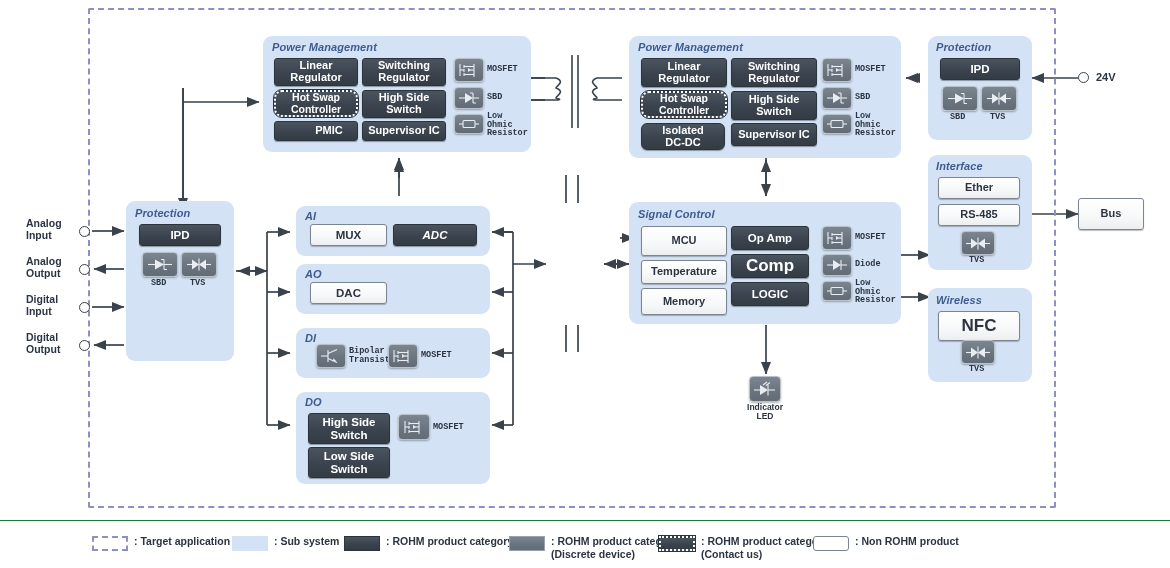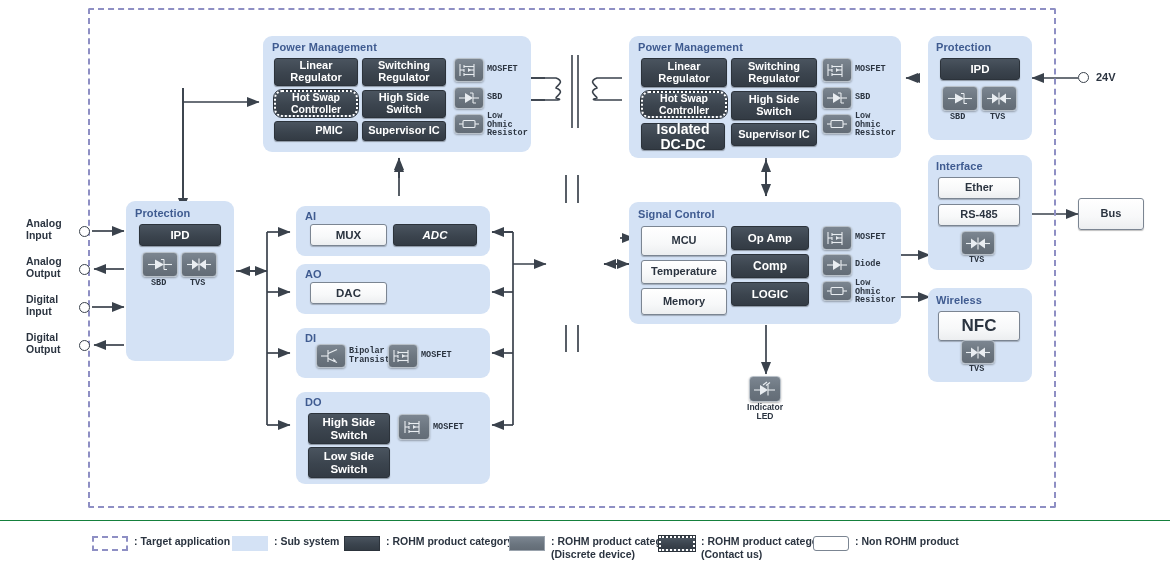--- a/index.html
+++ b/index.html
@@ -24,20 +24,21 @@
     background:#d4e2f5;
     border-radius:9px;
   }
   .subsys-title{
     position:absolute;
     font-size:11px;
     font-weight:bold;
     color:#3f5b90;
     letter-spacing:.1px;
     white-space:nowrap;
+    font-style:italic;
   }
 
   
   .rohm{
     background:linear-gradient(180deg,#4a545f 0%,#3b444e 55%,#333b44 100%);
     border:1px solid #2c333b;
     border-radius:3px;
     color:#ffffff;
     font-weight:bold;
     display:flex;align-items:center;justify-content:center;
@@ -309,21 +310,21 @@
   <div class="subsys-title" style="left:638px;top:41px;">Power Management</div>
 
   <div class="abs rohm" style="left:641px;top:58px;width:86px;height:29px;font-size:11px;white-space:pre-line;">Linear
 Regulator</div>
   <div class="abs rohm" style="left:731px;top:58px;width:86px;height:29px;font-size:11px;white-space:pre-line;">Switching
 Regulator</div>
   <div class="abs rohm-dot" style="left:641px;top:91px;width:86px;height:27px;font-size:10.5px;white-space:pre-line;">Hot Swap
 Controller</div>
   <div class="abs rohm" style="left:731px;top:91px;width:86px;height:29px;font-size:11px;white-space:pre-line;">High Side
 Switch</div>
-  <div class="abs rohm" style="left:641px;top:123px;width:84px;height:27px;font-size:14px;white-space:pre-line;">Isolated
+  <div class="abs rohm" style="left:641px;top:123px;width:84px;height:27px;font-size:11px;white-space:pre-line;border-radius:6px;">Isolated
 DC-DC</div>
   <div class="abs rohm" style="left:731px;top:123px;width:86px;height:23px;font-size:11px;">Supervisor IC</div>
 
   <div class="abs disc" style="left:822px;top:58px;width:30px;height:24px;">
     <svg width="22" height="18" viewBox="0 0 22 18">
         <g stroke="#e9edf1" stroke-width="1.1" fill="none">
           <line x1="2" y1="3" x2="2" y2="15"></line>
           <line x1="6" y1="4" x2="6" y2="7"></line>
           <line x1="6" y1="8" x2="6" y2="11"></line>
           <line x1="6" y1="12" x2="6" y2="15"></line>
@@ -424,21 +425,21 @@
       </svg>
   </div>
   <div class="disc-label" style="left:969px;top:365px;">TVS</div>
 
   <div class="abs subsys" style="left:629px;top:202px;width:272px;height:122px;"></div>
   <div class="subsys-title" style="left:638px;top:208px;">Signal Control</div>
 
   <div class="abs nonrohm" style="left:641px;top:226px;width:86px;height:30px;font-size:11px;">MCU</div>
   <div class="abs rohm" style="left:731px;top:226px;width:78px;height:24px;font-size:11.5px;">Op Amp</div>
   <div class="abs nonrohm" style="left:641px;top:260px;width:86px;height:24px;font-size:11px;">Temperature</div>
-  <div class="abs rohm" style="left:731px;top:254px;width:78px;height:24px;font-size:12px;">Comp</div>
+  <div class="abs rohm" style="left:731px;top:254px;width:78px;height:24px;font-size:17px;">Comp</div>
   <div class="abs nonrohm" style="left:641px;top:288px;width:86px;height:27px;font-size:11px;">Memory</div>
   <div class="abs rohm" style="left:731px;top:282px;width:78px;height:24px;font-size:11.5px;">LOGIC</div>
 
   <div class="abs disc" style="left:822px;top:226px;width:30px;height:24px;">
     <svg width="22" height="18" viewBox="0 0 22 18">
         <g stroke="#e9edf1" stroke-width="1.1" fill="none">
           <line x1="2" y1="3" x2="2" y2="15"></line>
           <line x1="6" y1="4" x2="6" y2="7"></line>
           <line x1="6" y1="8" x2="6" y2="11"></line>
           <line x1="6" y1="12" x2="6" y2="15"></line>

